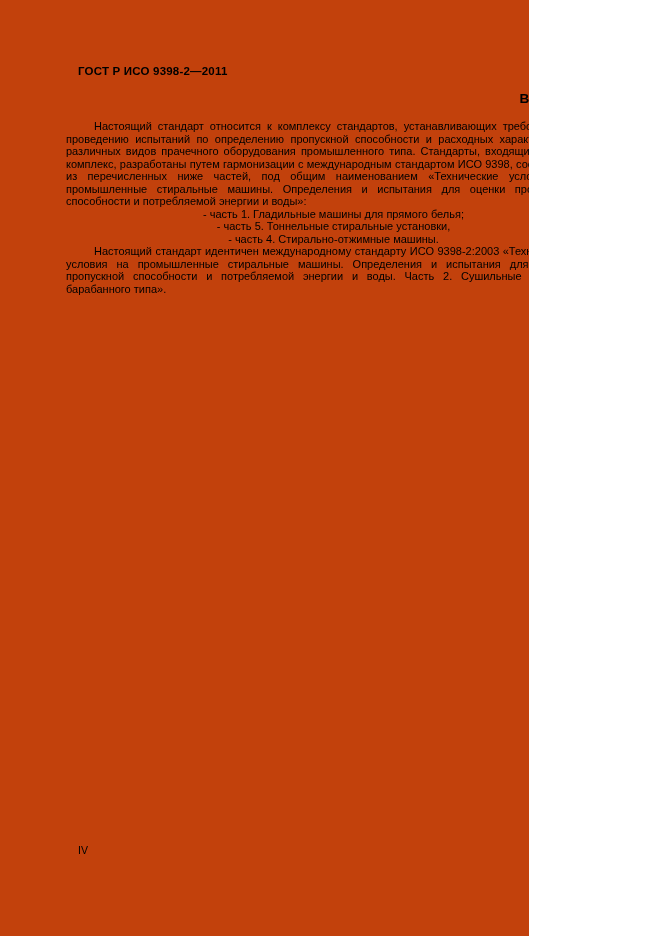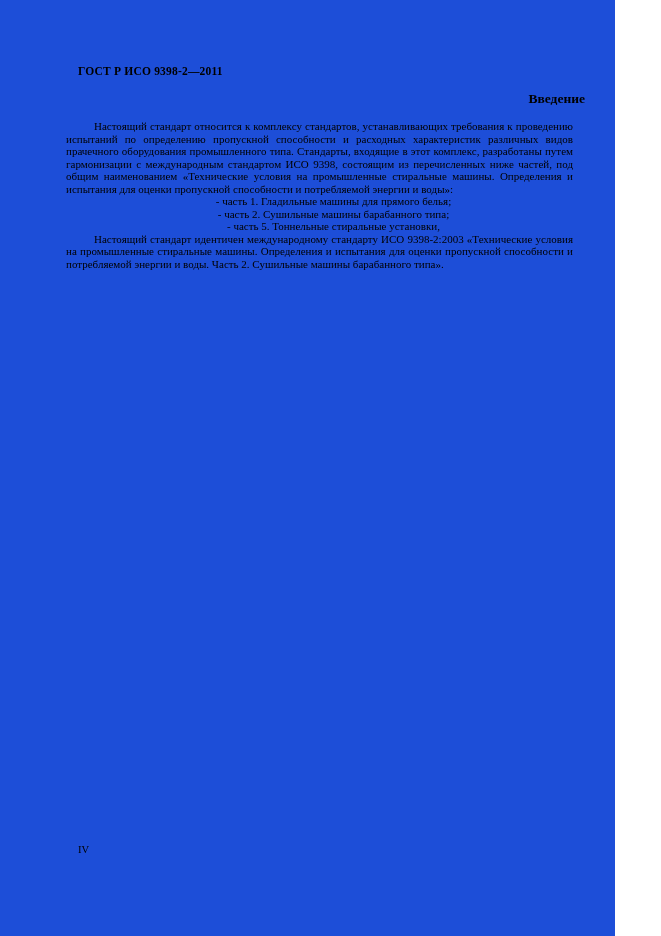--- a/index.html
+++ b/index.html
@@ -2,25 +2,25 @@
 <html><head>
 <meta charset="utf-8">
 <style>
   html, body {
     margin: 0;
     padding: 0;
     background: #ffffff;
   }
   .page {
     position: relative;
-    width: 615px;
+    width: 529px;
     height: 936px;
-    background: #1d4ed8;
+    background: #c2410c;
     color: #000000;
-    font-family: Liberation Serif, serif;
+    font-family: Liberation Sans, sans-serif;
     overflow: hidden;
   }
   .doc-header {
     position: absolute;
     left: 78px;
     top: 65px;
     font-size: 11.5px;
     font-weight: bold;
     letter-spacing: 0.2px;
     white-space: nowrap;
@@ -75,22 +75,22 @@
   <div class="doc-header">ГОСТ Р ИСО 9398-2—2011</div>
 
   <h1 class="doc-title">Введение</h1>
 
   <div class="body-text">
 
     <p class="para">Настоящий стандарт относится к комплексу стандартов, устанавливающих требования к проведению испытаний по определению пропускной способности и расходных характеристик различных видов прачечного оборудования промышленного типа. Стандарты, входящие в этот комплекс, разработаны путем гармонизации с международным стандартом ИСО 9398, состоящим из перечисленных ниже частей, под общим наименованием «Технические условия на промышленные стиральные машины. Определения и испытания для оценки пропускной способности и потребляемой энергии и воды»:</p>
 
     <ul class="parts-list">
       <li>- часть 1. Гладильные машины для прямого белья;</li>
-      <li>- часть 2. Сушильные машины барабанного типа;</li>
       <li>- часть 5. Тоннельные стиральные установки,</li>
+      <li>- часть 4. Стирально-отжимные машины.</li>
     </ul>
 
     <p class="para">Настоящий стандарт идентичен международному стандарту ИСО 9398-2:2003 «Технические условия на промышленные стиральные машины. Определения и испытания для оценки пропускной способности и потребляемой энергии и воды. Часть 2. Сушильные машины барабанного типа».</p>
 
 
   </div>
 
   <div class="page-number">IV</div>
 
 </div>

